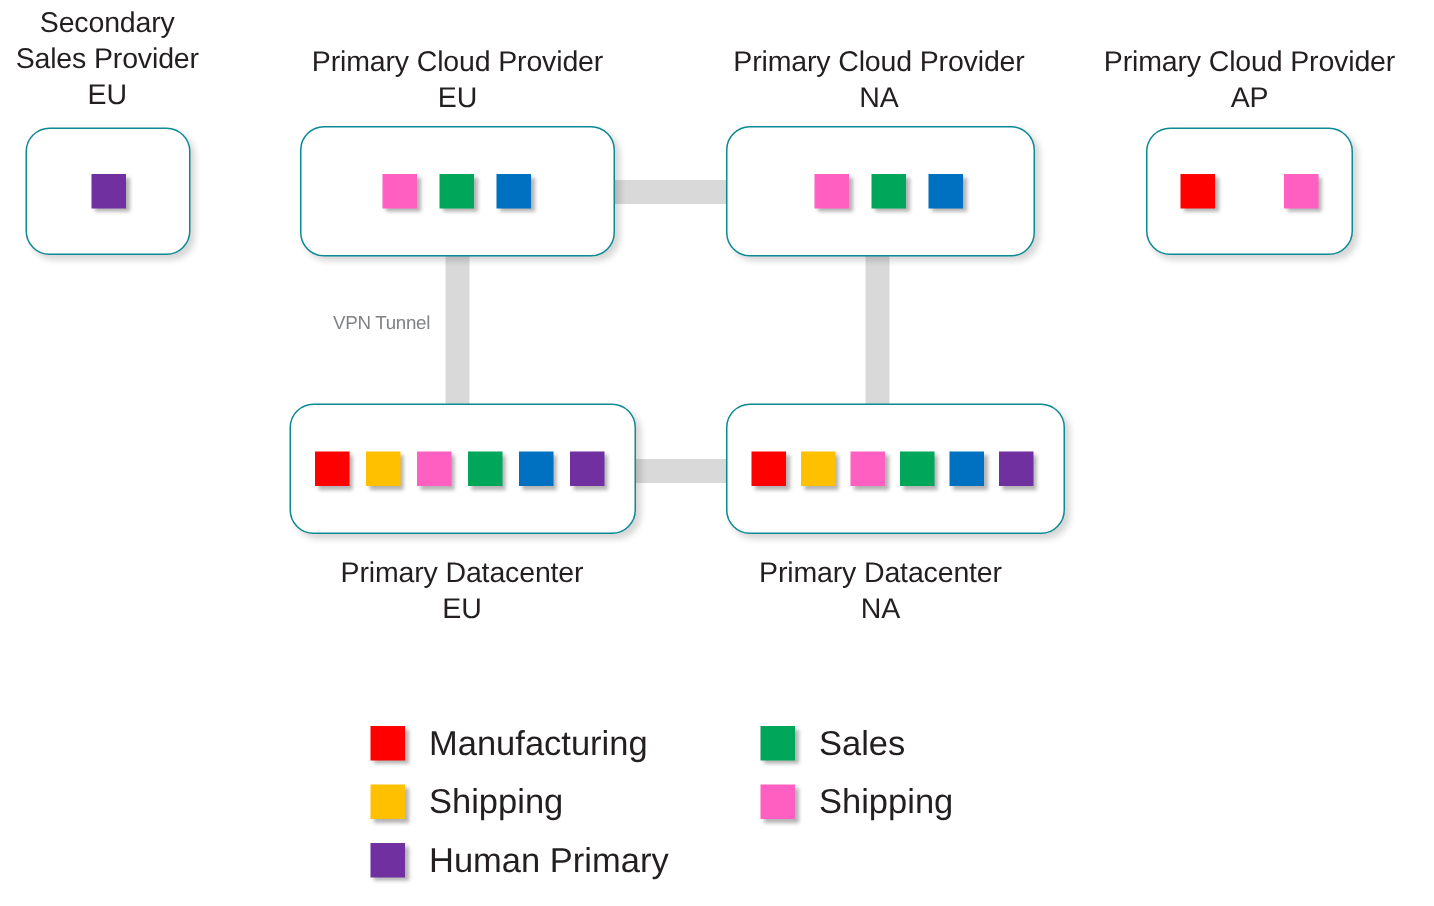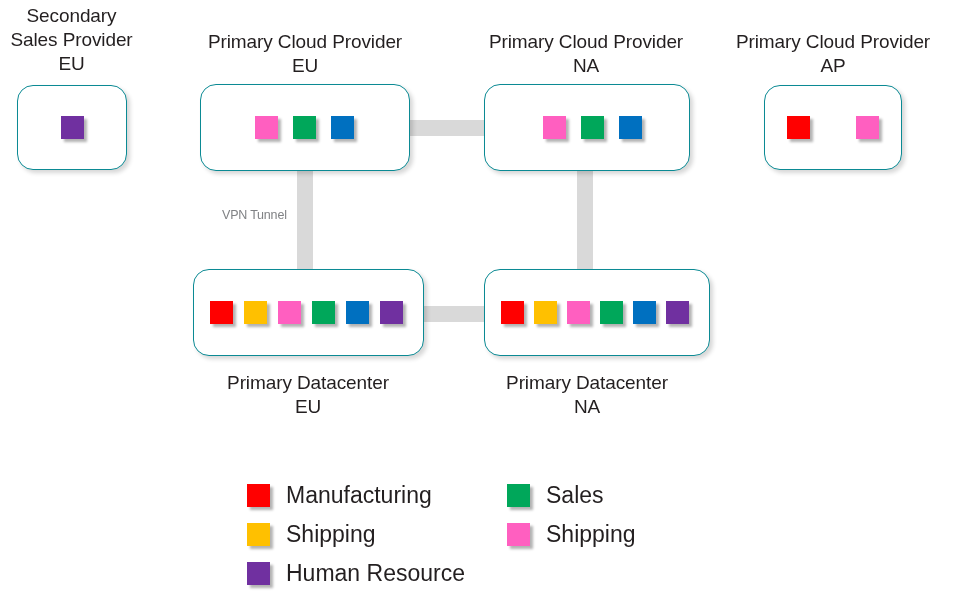--- a/index.html
+++ b/index.html
@@ -209,17 +209,17 @@
       <div class="legend-swatch" style="background:#FFC000;"></div>
       <span class="legend-label">Shipping</span>
     </div>
 
     <div class="legend-item">
       <div class="legend-swatch" style="background:#FF5FC0;"></div>
       <span class="legend-label">Shipping</span>
     </div>
     <div class="legend-item">
       <div class="legend-swatch" style="background:#7030A0;"></div>
-      <span class="legend-label">Human Resource</span>
+      <span class="legend-label">Human Primary</span>
     </div>
   </div>
 
 </div>
 
 </body></html>

